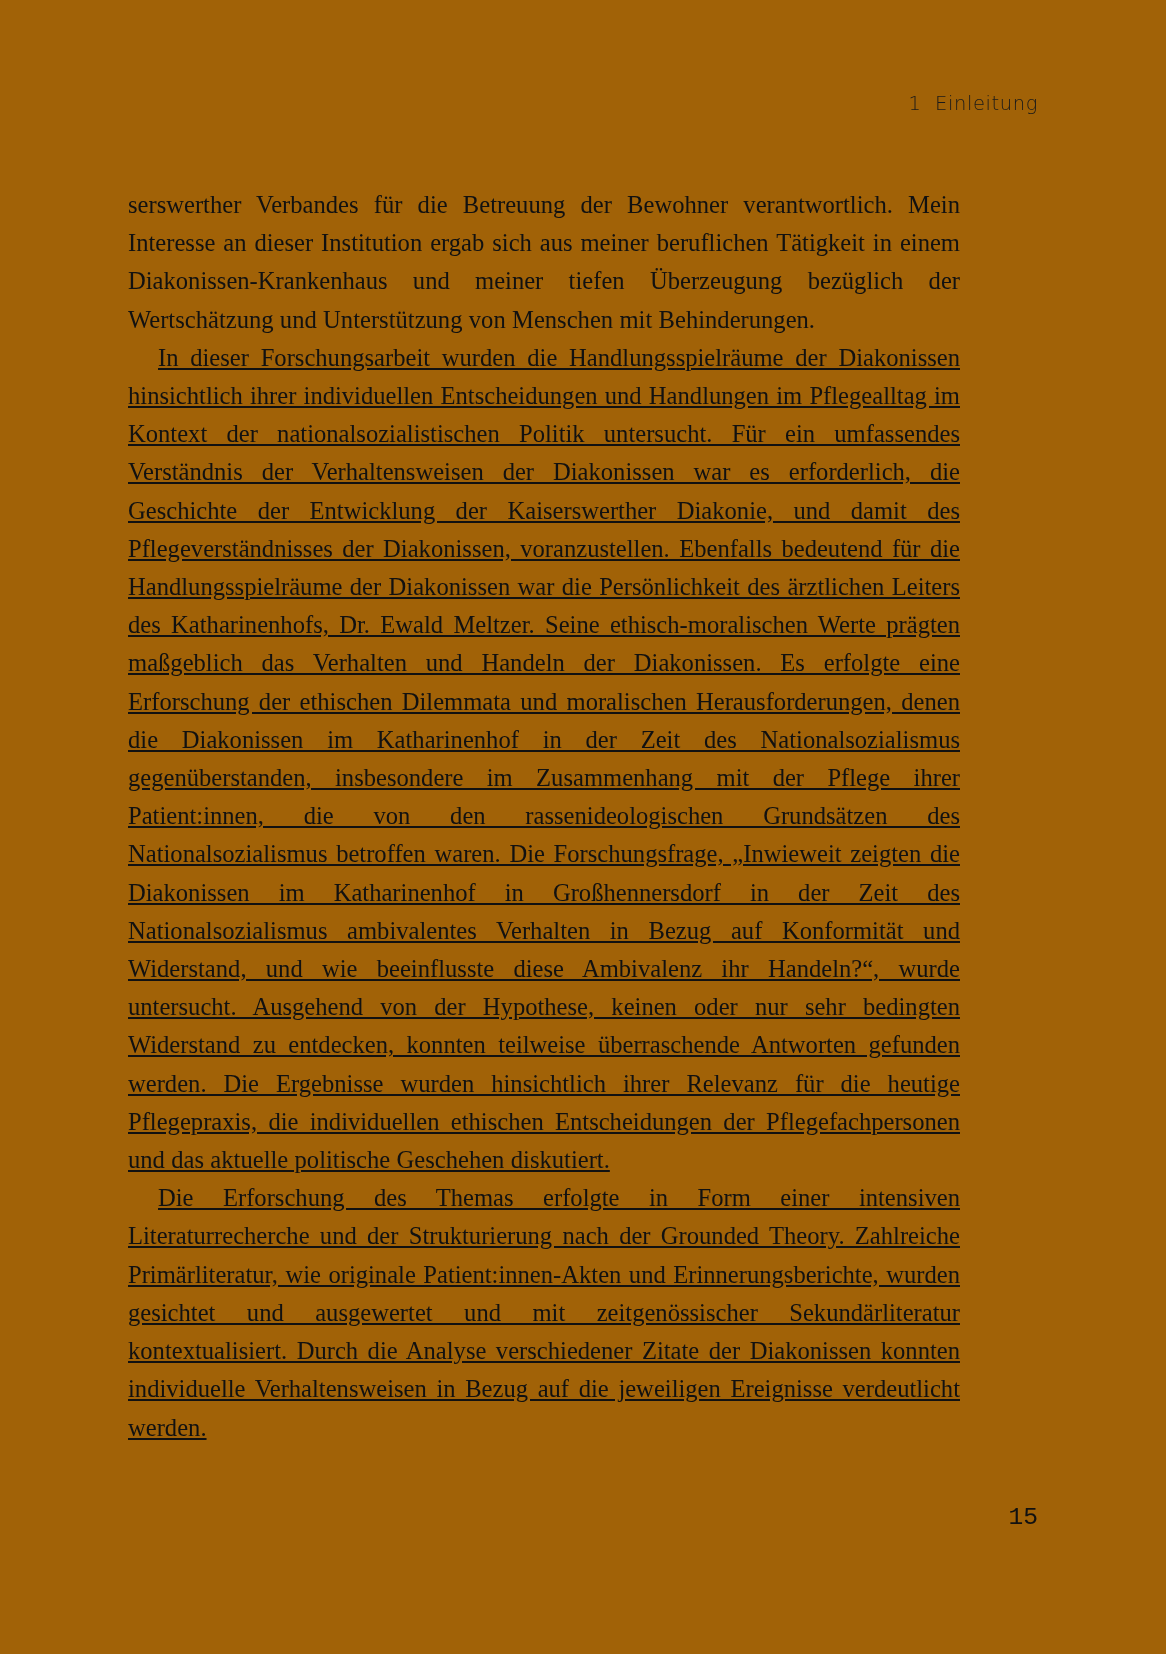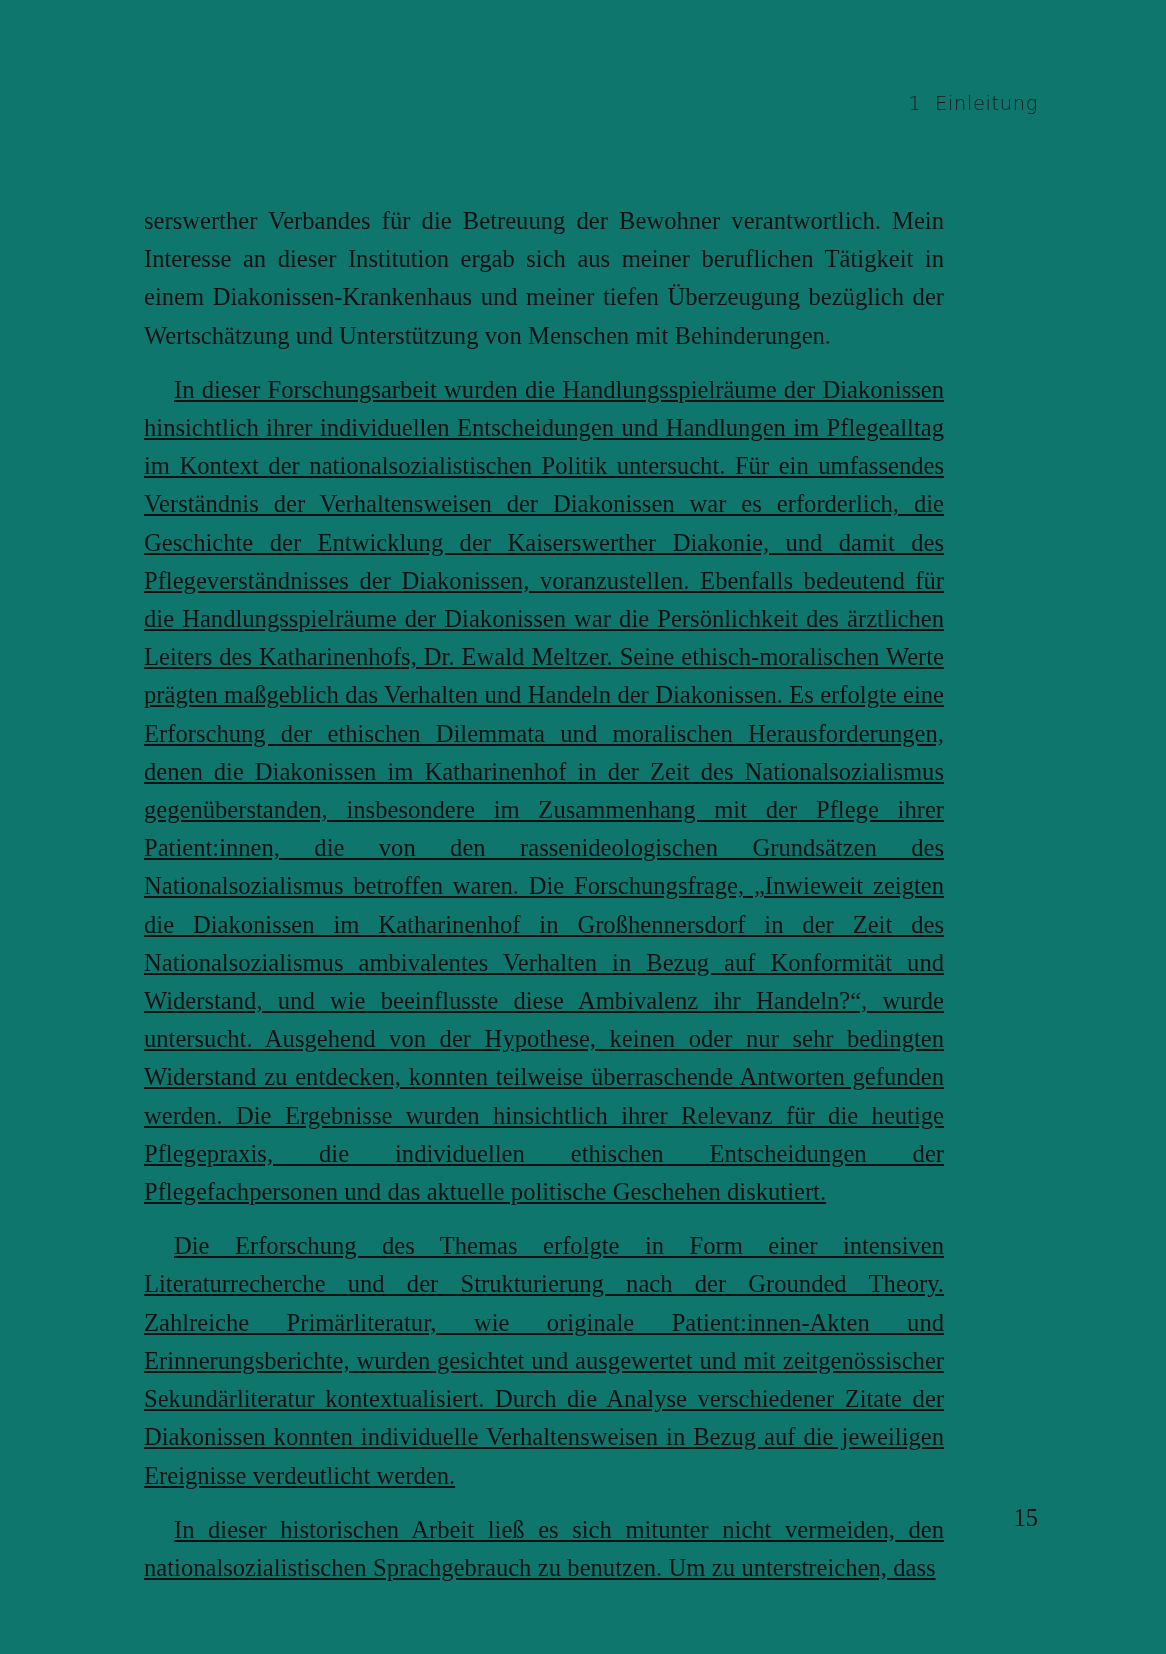--- a/index.html
+++ b/index.html
@@ -5,21 +5,21 @@
 <style>
   html, body {
     margin: 0;
     padding: 0;
     background: #ffffff;
   }
   .page {
     position: relative;
     width: 1166px;
     height: 1654px;
-    background: #0f766e;
+    background: #a16207;
     margin: 0 auto;
     overflow: hidden;
     box-sizing: border-box;
   }
 
   
   .running-head {
     position: absolute;
     top: 94px;
     left: 128px;
@@ -36,21 +36,21 @@
 
   
   .textblock {
     position: absolute;
     top: 186px;
     left: 128px;
     width: 832px;
   }
 
   .para {
-    margin: 16px;
+    margin: 0;
     font-family: "Liberation Serif", "DejaVu Serif", serif;
     font-size: 24.6px;
     line-height: 38.2px;
     color: #111111;
     text-align: justify;
     text-justify: inter-word;
     hyphens: manual;
     -webkit-hyphens: manual;
     word-spacing: 0.2px;
   }
@@ -63,35 +63,34 @@
     text-align-last: left;
   }
 
   
   .folio {
     position: absolute;
     left: 128px;
     right: 128px;
     top: 1506px;
     text-align: right;
-    font-family: Liberation Serif, serif;
+    font-family: Liberation Mono, monospace;
     font-size: 24.6px;
     color: #111111;
     line-height: 1;
   }
 </style>
 </head>
 <body>
 
 <div class="page">
 
   <div class="running-head">1  Einleitung</div>
 
   <div class="textblock">
     <p class="para">serswerther Verbandes für die Betreuung der Bewohner verantwortlich. Mein Interesse an dieser Institution ergab sich aus meiner beruflichen Tätigkeit in einem Diakonissen-Krankenhaus und meiner tiefen Überzeugung bezüglich der Wertschätzung und Unterstützung von Menschen mit Behinderungen.</p>
     <p class="para">In dieser Forschungsarbeit wurden die Handlungsspielräume der Diakonissen hinsichtlich ihrer individuellen Entscheidungen und Handlungen im Pflegealltag im Kontext der nationalsozialistischen Politik untersucht. Für ein umfassendes Verständnis der Verhaltensweisen der Diakonissen war es erforderlich, die Geschichte der Entwicklung der Kaiserswerther Diakonie, und damit des Pflegeverständnisses der Diakonissen, voranzustellen. Ebenfalls bedeutend für die Handlungsspielräume der Diakonissen war die Persönlichkeit des ärztlichen Leiters des Katharinenhofs, Dr. Ewald Meltzer. Seine ethisch-moralischen Werte prägten maßgeblich das Verhalten und Handeln der Diakonissen. Es erfolgte eine Erforschung der ethischen Dilemmata und moralischen Herausforderungen, denen die Diakonissen im Katharinenhof in der Zeit des Nationalsozialismus gegenüberstanden, insbesondere im Zusammenhang mit der Pflege ihrer Patient:innen, die von den rassenideologischen Grundsätzen des Nationalsozialismus betroffen waren. Die Forschungsfrage, „Inwieweit zeigten die Diakonissen im Katharinenhof in Großhennersdorf in der Zeit des Nationalsozialismus ambivalentes Verhalten in Bezug auf Konformität und Widerstand, und wie beeinflusste diese Ambivalenz ihr Handeln?“, wurde untersucht. Ausgehend von der Hypothese, keinen oder nur sehr bedingten Widerstand zu entdecken, konnten teilweise überraschende Antworten gefunden werden. Die Ergebnisse wurden hinsichtlich ihrer Relevanz für die heutige Pflegepraxis, die individuellen ethischen Entscheidungen der Pflegefachpersonen und das aktuelle politische Geschehen diskutiert.</p>
     <p class="para">Die Erforschung des Themas erfolgte in Form einer intensiven Literaturrecherche und der Strukturierung nach der Grounded Theory. Zahlreiche Primärliteratur, wie originale Patient:innen-Akten und Erinnerungsberichte, wurden gesichtet und ausgewertet und mit zeitgenössischer Sekundärliteratur kontextualisiert. Durch die Analyse verschiedener Zitate der Diakonissen konnten individuelle Verhaltensweisen in Bezug auf die jeweiligen Ereignisse verdeutlicht werden.</p>
-    <p class="para">In dieser historischen Arbeit ließ es sich mitunter nicht vermeiden, den nationalsozialistischen Sprachgebrauch zu benutzen. Um zu unterstreichen, dass</p>
   </div>
 
   <div class="folio">15</div>
 
 </div>
 
 </body></html>

